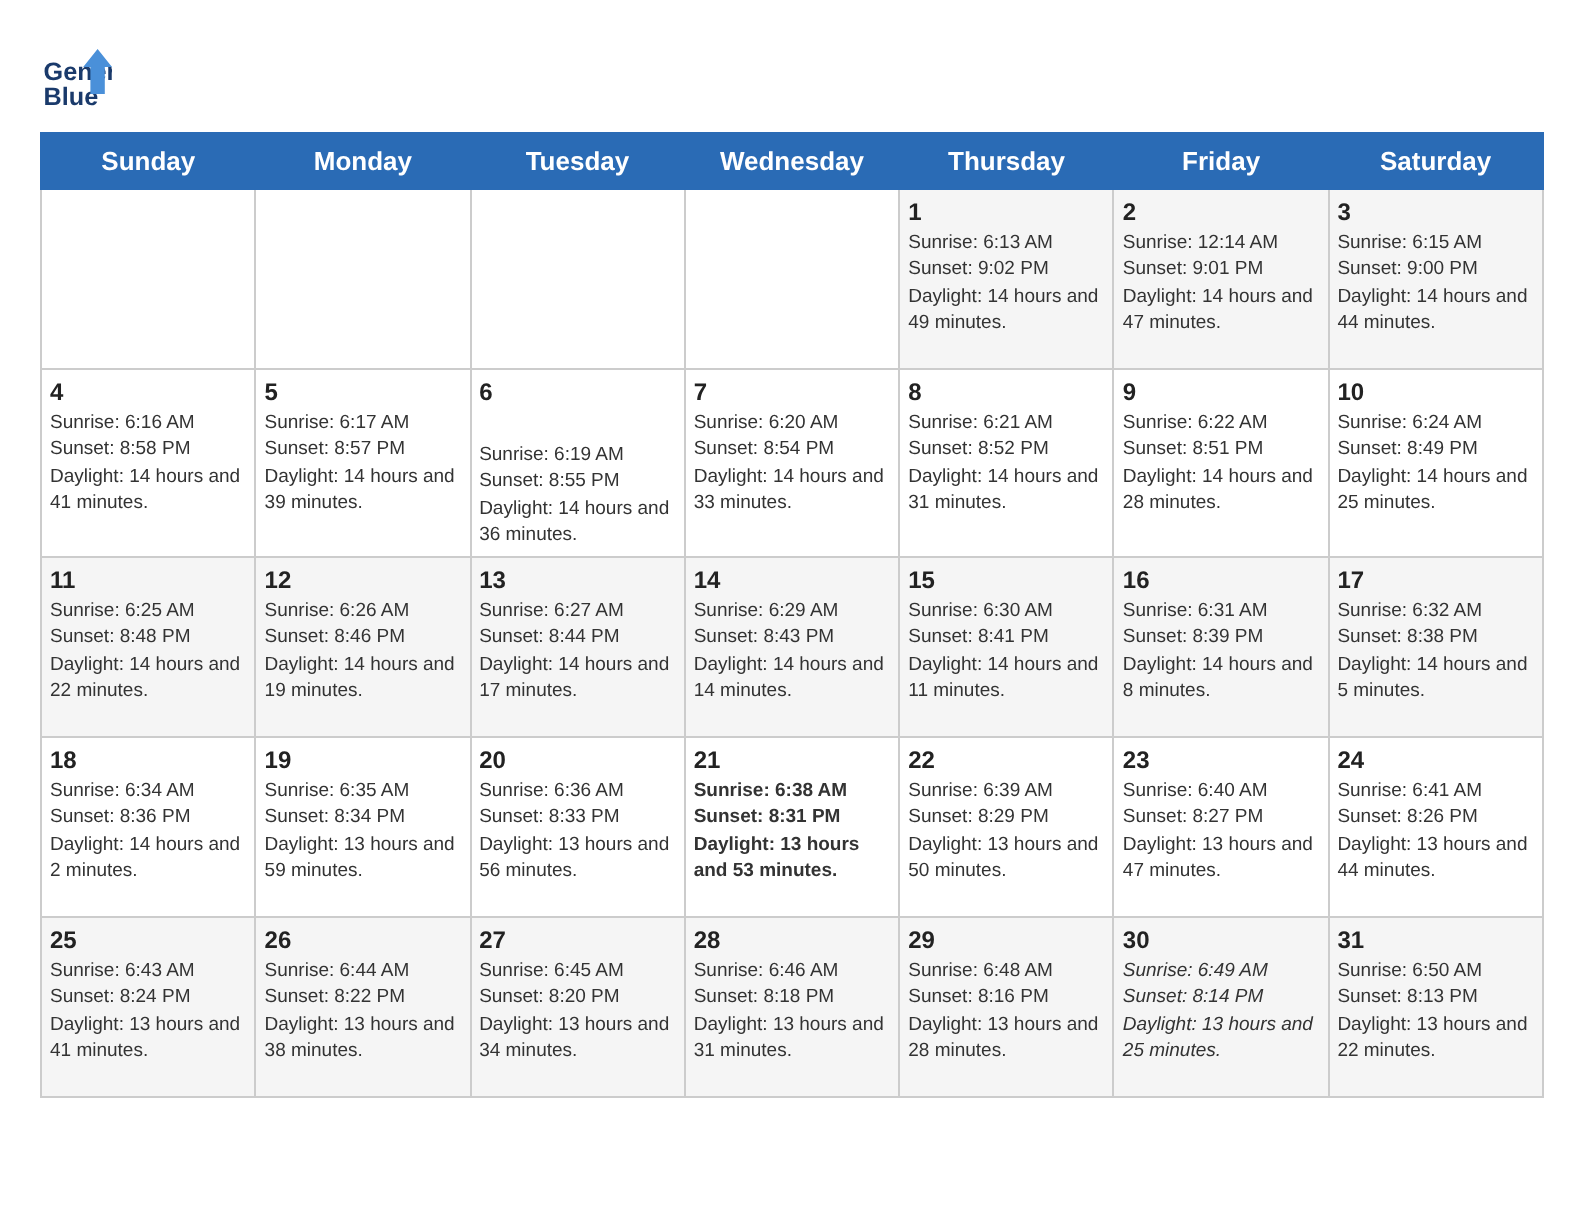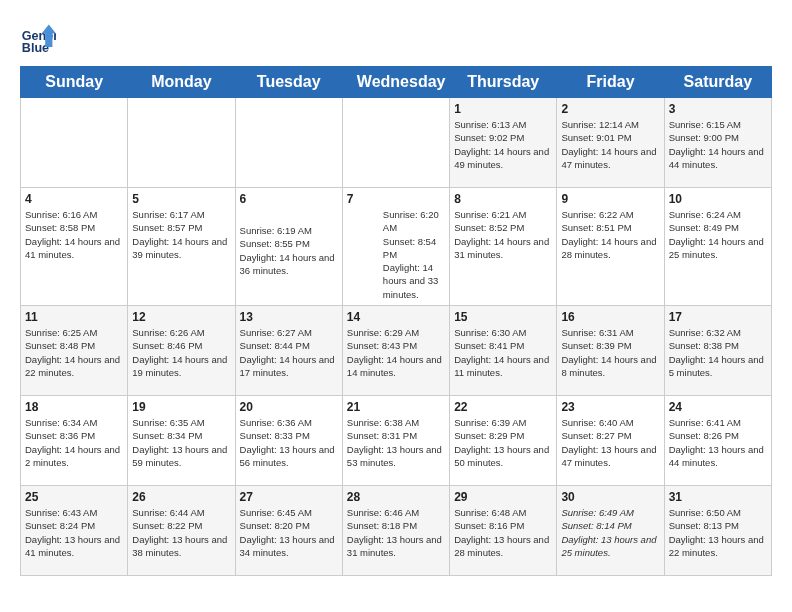--- a/index.html
+++ b/index.html
@@ -45,21 +45,21 @@
       color: #444;
     }
     table {
       width: 100%;
       border-collapse: collapse;
       table-layout: fixed;
     }
     thead tr th {
       background: #2a6bb5;
       color: #fff;
-      font-size: 16px;
+      font-size: 13px;
       font-weight: bold;
       padding: 6px 14px;
       text-align: center;
       border: 1px solid #2a6bb5;
     }
     tbody tr td {
       border: 1px solid #ccc;
       vertical-align: top;
       padding: 4px;
       font-size: 10px;
@@ -161,21 +161,21 @@
 Daylight: 14 hours and 39 minutes.</div>
         </td>
         <td>
           <span class="day-number">6</span>
           <div class="day-info" style="white-space: pre-line; margin-top: 18px;">Sunrise: 6:19 AM
 Sunset: 8:55 PM
 Daylight: 14 hours and 36 minutes.</div>
         </td>
         <td>
           <span class="day-number">7</span>
-          <div class="day-info" style="white-space: pre-line; margin-left: 36px;">Sunrise: 6:20 AM
+          <div class="day-info" style="white-space: pre-line;">Sunrise: 6:20 AM
 Sunset: 8:54 PM
 Daylight: 14 hours and 33 minutes.</div>
         </td>
         <td>
           <span class="day-number">8</span>
           <div class="day-info" style="white-space: pre-line;">Sunrise: 6:21 AM
 Sunset: 8:52 PM
 Daylight: 14 hours and 31 minutes.</div>
         </td>
         <td>
@@ -249,21 +249,21 @@
 Daylight: 13 hours and 59 minutes.</div>
         </td>
         <td>
           <span class="day-number">20</span>
           <div class="day-info" style="white-space: pre-line;">Sunrise: 6:36 AM
 Sunset: 8:33 PM
 Daylight: 13 hours and 56 minutes.</div>
         </td>
         <td>
           <span class="day-number">21</span>
-          <div class="day-info" style="white-space: pre-line;">Sunrise: 6:38 AM
+          <div class="day-info" style="white-space: pre-line; font-weight: bold;">Sunrise: 6:38 AM
 Sunset: 8:31 PM
 Daylight: 13 hours and 53 minutes.</div>
         </td>
         <td>
           <span class="day-number">22</span>
           <div class="day-info" style="white-space: pre-line;">Sunrise: 6:39 AM
 Sunset: 8:29 PM
 Daylight: 13 hours and 50 minutes.</div>
         </td>
         <td>

